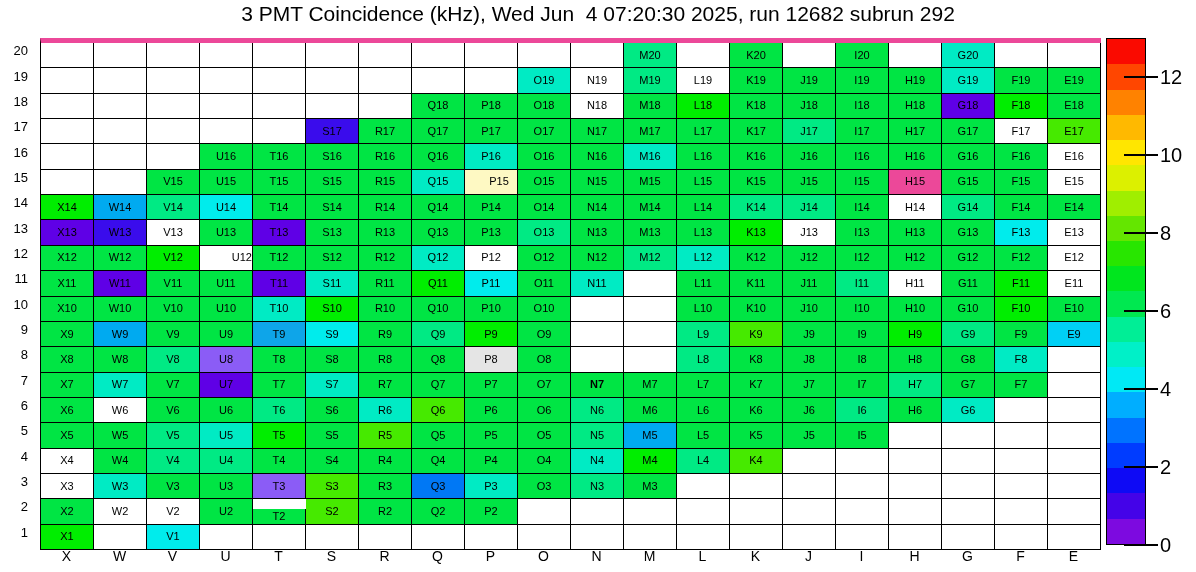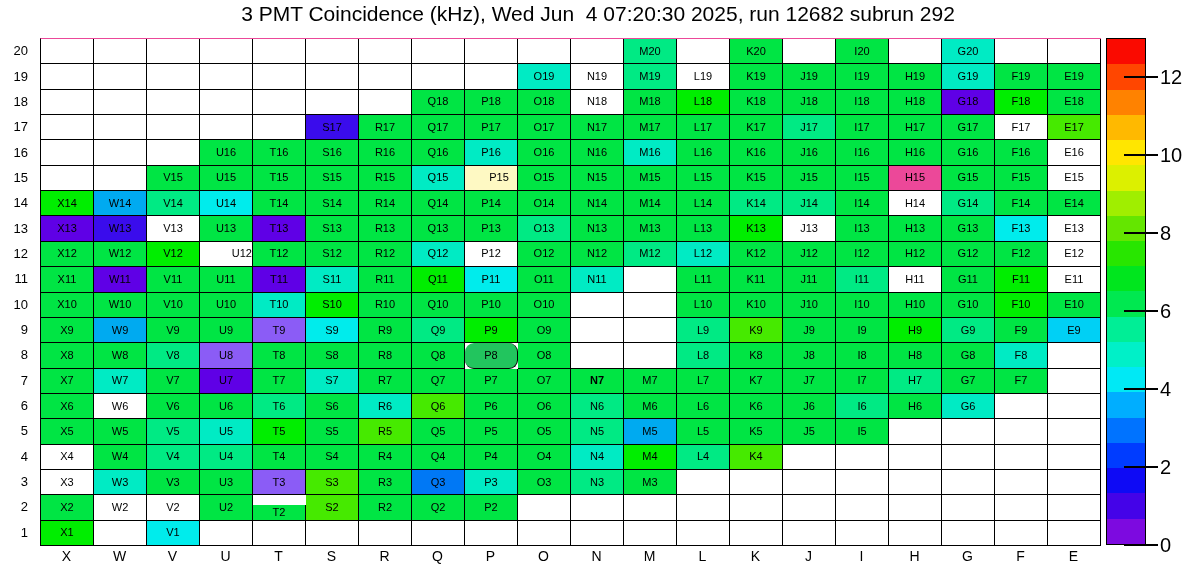--- a/index.html
+++ b/index.html
@@ -7,21 +7,21 @@
     width:1196px;height:572px;position:relative;overflow:hidden;
     font-family:"Liberation Sans", sans-serif;color:#000;
   }
   #chart-title{
     position:absolute;top:2px;left:0;width:1196px;text-align:center;
     font-size:21px;letter-spacing:0px;white-space:pre;
   }
   #grid{
     position:absolute;left:40px;top:38px;width:1060px;height:507px;
     display:grid;grid-template-columns:repeat(20,1fr);grid-template-rows:repeat(20,1fr);
-    border-top:1px solid #ec4899;border-left:1px solid #000;box-sizing:content-box;
+    border-top:5px solid #ec4899;border-left:1px solid #000;box-sizing:content-box;
   }
   .cell{
     border-right:1px solid #000;border-bottom:1px solid #000;
     display:flex;align-items:center;justify-content:center;
     font-size:11px;line-height:1;background:#fff;overflow:hidden;
   }
   #y-axis{
     position:absolute;left:0;top:38px;width:34px;height:507px;
     display:flex;flex-direction:column;
   }
@@ -652,21 +652,21 @@
     </div>
     <div class="cell" style="background: rgb(0, 170, 240);">
       <span>W9</span>
     </div>
     <div class="cell" style="background: rgb(0, 229, 68);">
       <span>V9</span>
     </div>
     <div class="cell" style="background: rgb(0, 229, 68);">
       <span>U9</span>
     </div>
-    <div class="cell" style="background: #8b5cf6;">
+    <div class="cell" style="background: #0ea5e9;">
       <span>T9</span>
     </div>
     <div class="cell" style="background: rgb(0, 236, 236);">
       <span>S9</span>
     </div>
     <div class="cell" style="background: rgb(0, 229, 68);">
       <span>R9</span>
     </div>
     <div class="cell" style="background: rgb(0, 234, 132);">
       <span>Q9</span>
@@ -720,21 +720,21 @@
     </div>
     <div class="cell" style="background: rgb(0, 229, 68);">
       <span>S8</span>
     </div>
     <div class="cell" style="background: rgb(0, 229, 68);">
       <span>R8</span>
     </div>
     <div class="cell" style="background: rgb(0, 229, 68);">
       <span>Q8</span>
     </div>
-    <div class="cell" style="background: #22c55e; border-radius: 9px;">
+    <div class="cell" style="background: #e5e5e5;">
       <span>P8</span>
     </div>
     <div class="cell" style="background: rgb(0, 229, 68);">
       <span>O8</span>
     </div>
     <div class="cell"></div>
     <div class="cell"></div>
     <div class="cell" style="background: rgb(0, 234, 132);">
       <span>L8</span>
     </div>

